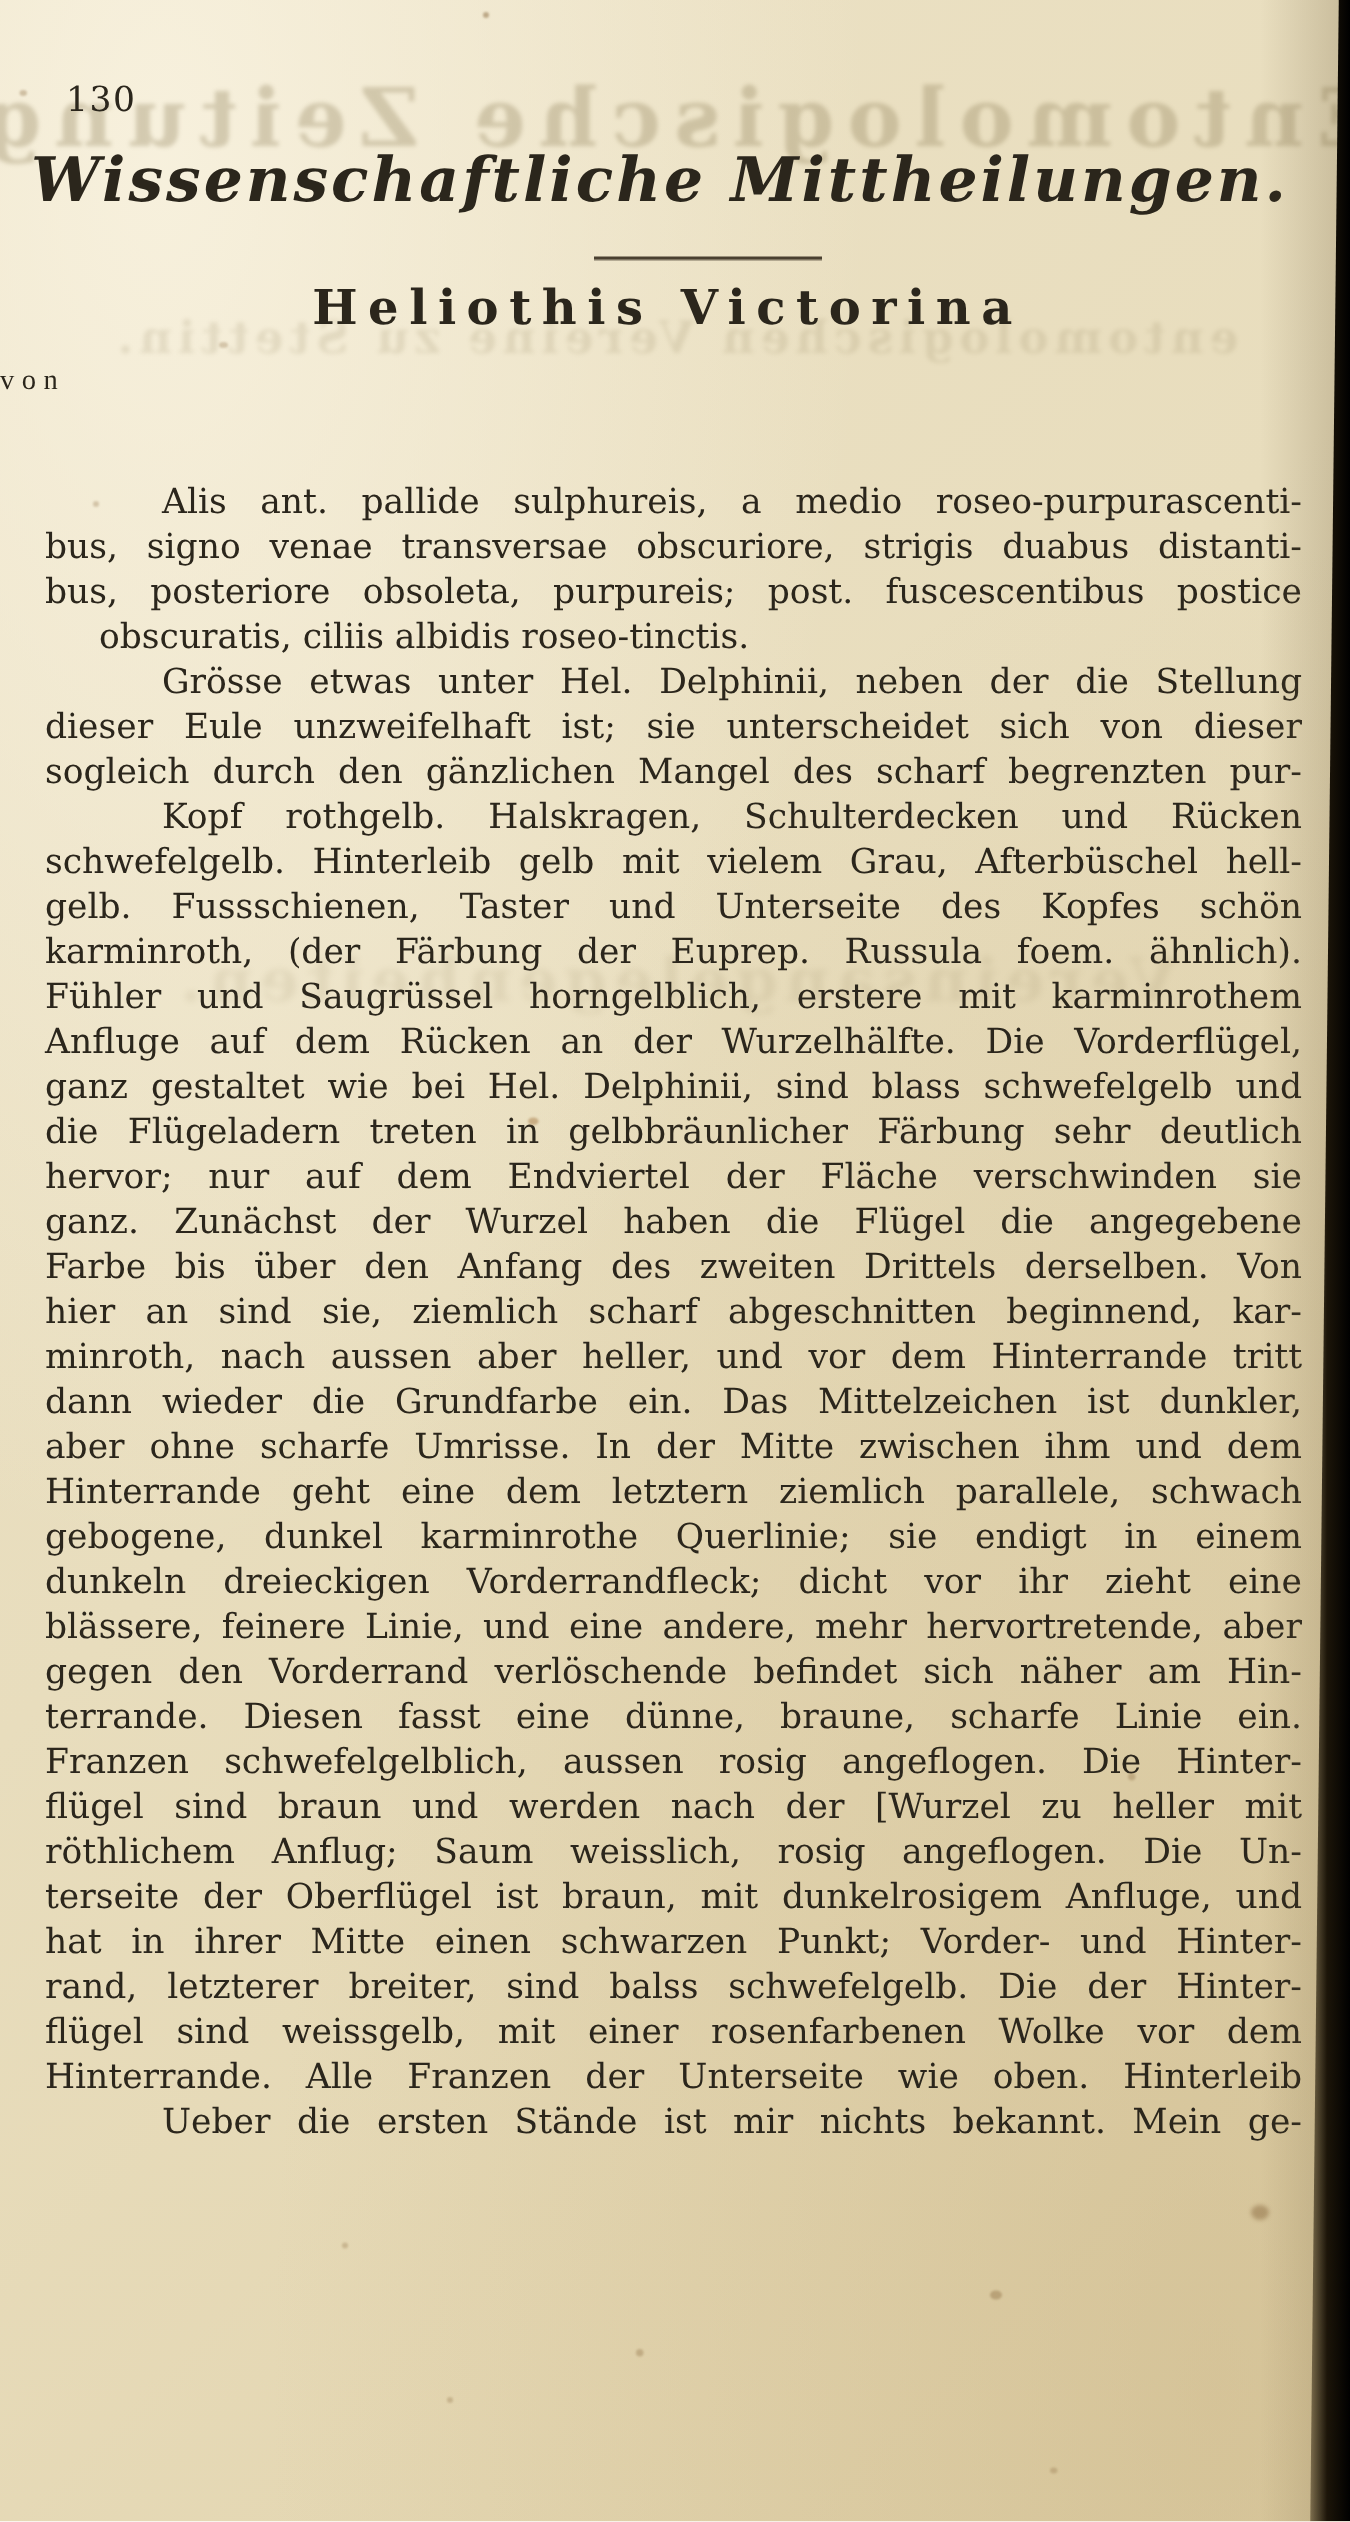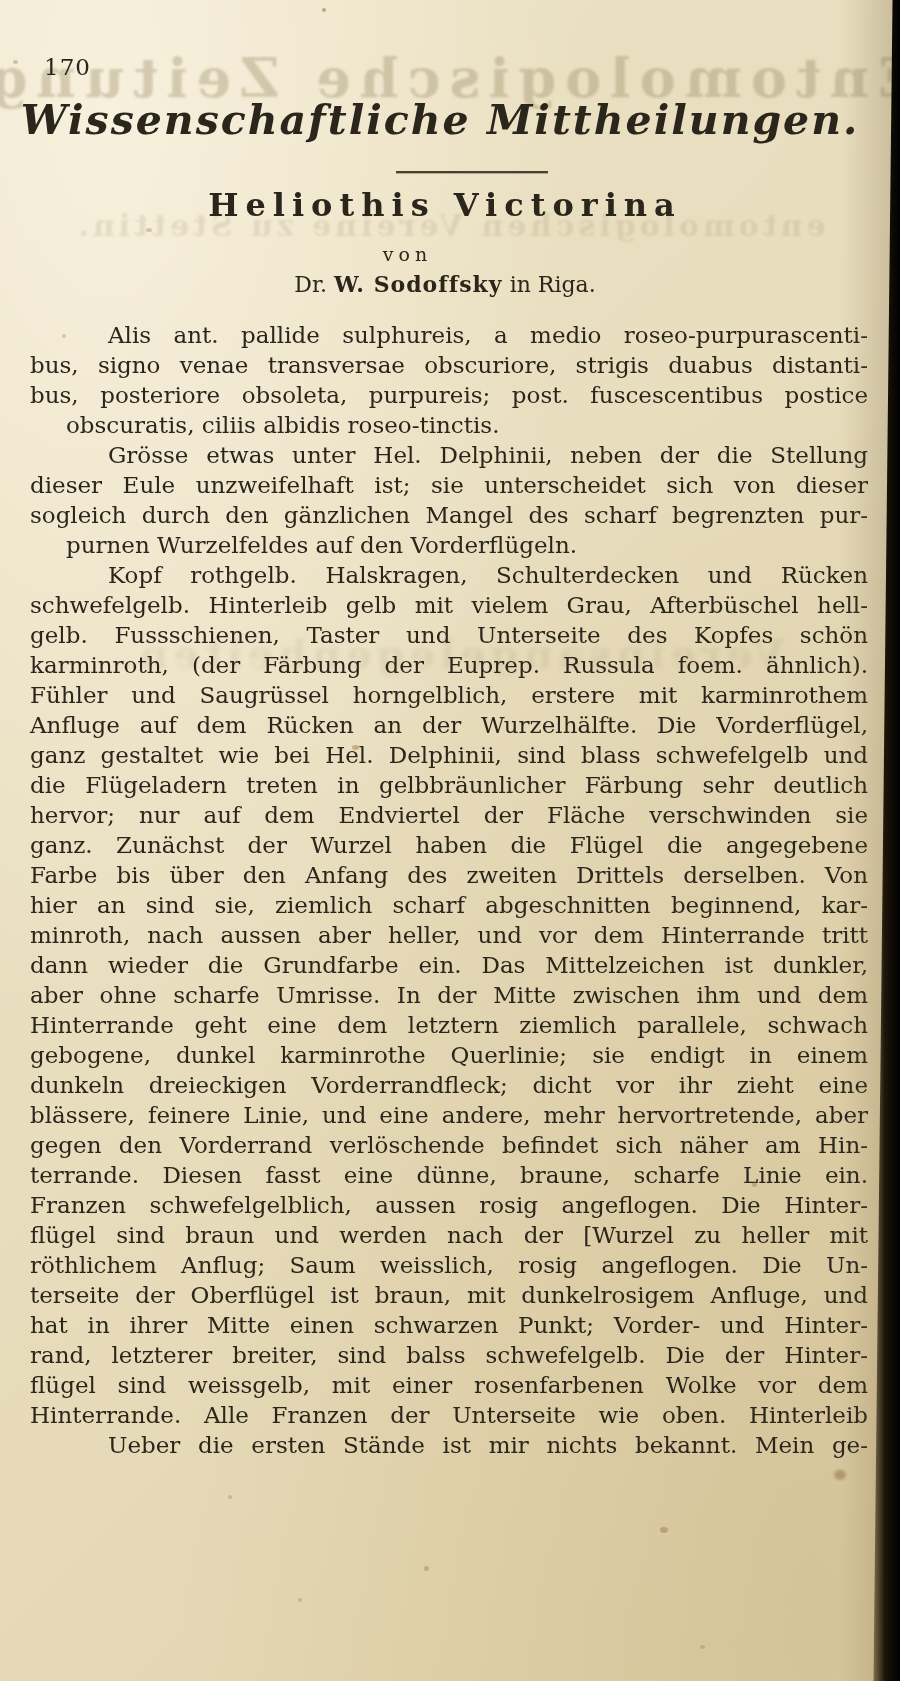--- a/index.html
+++ b/index.html
@@ -33,22 +33,22 @@
     background: #4a4030;
     box-shadow: 0 1px 0 rgba(74,64,48,0.35);
   }
   .article-title {
     position: absolute; top: 186px; left: 0; width: 890px;
     text-align: center;
     font-size: 32px; font-weight: bold; letter-spacing: 7px;
   }
   .byline-von {
     position: absolute; top: 243px; left: 0; width: 815px;
-    text-align: center;
-    font-size: 19px; letter-spacing: 5px;
+    text-align: left;
+    font-size: 19px; letter-spacing: 5px; font-family: Liberation Serif, serif;
   }
   .byline-author {
     position: absolute; top: 271px; left: 0; width: 890px;
     text-align: center;
     font-size: 22px;
   }
   .byline-author .bold { font-weight: bold; letter-spacing: 1px; }
 
   
   .body-text {
@@ -97,40 +97,34 @@
 </style>
 </head>
 <body>
 
 <div class="page">
 
   <div class="ghost ghost-masthead">Entomologische Zeitung</div>
   <div class="ghost ghost-subheader">entomologischen Vereine zu Stettin.</div>
   <div class="ghost ghost-midheading">Vereinsangelegenheiten.</div>
 
-  <div class="page-number">170</div>
+  <div class="page-number">130</div>
   <div class="section-title">Wissenschaftliche Mittheilungen.</div>
   <div class="section-divider"></div>
   <div class="article-title">Heliothis Victorina</div>
   <div class="byline-von">von</div>
-  <div class="byline-author">
-    <span>Dr.</span>
-    <span class="bold">W. Sodoffsky</span>
-    <span>in Riga.</span>
-  </div>
 
   <div class="body-text">
       <div class="bodyline first">Alis ant. pallide sulphureis, a medio roseo-purpurascenti-</div>
       <div class="bodyline">bus, signo venae transversae obscuriore, strigis duabus distanti-</div>
       <div class="bodyline">bus, posteriore obsoleta, purpureis; post. fuscescentibus postice</div>
       <div class="bodyline flush">obscuratis, ciliis albidis roseo-tinctis.</div>
       <div class="bodyline first">Grösse etwas unter Hel. Delphinii, neben der die Stellung</div>
       <div class="bodyline">dieser Eule unzweifelhaft ist; sie unterscheidet sich von dieser</div>
       <div class="bodyline">sogleich durch den gänzlichen Mangel des scharf begrenzten pur-</div>
-      <div class="bodyline flush">purnen Wurzelfeldes auf den Vorderflügeln.</div>
       <div class="bodyline first">Kopf rothgelb.  Halskragen, Schulterdecken und Rücken</div>
       <div class="bodyline">schwefelgelb.  Hinterleib gelb mit vielem Grau, Afterbüschel hell-</div>
       <div class="bodyline">gelb.  Fussschienen, Taster und Unterseite des Kopfes schön</div>
       <div class="bodyline">karminroth, (der Färbung der Euprep. Russula foem. ähnlich).</div>
       <div class="bodyline">Fühler und Saugrüssel horngelblich, erstere mit karminrothem</div>
       <div class="bodyline">Anfluge auf dem Rücken an der Wurzelhälfte.  Die Vorderflügel,</div>
       <div class="bodyline">ganz gestaltet wie bei Hel. Delphinii, sind blass schwefelgelb und</div>
       <div class="bodyline">die Flügeladern treten in gelbbräunlicher Färbung sehr deutlich</div>
       <div class="bodyline">hervor; nur auf dem Endviertel der Fläche verschwinden sie</div>
       <div class="bodyline">ganz.  Zunächst der Wurzel haben die Flügel die angegebene</div>

